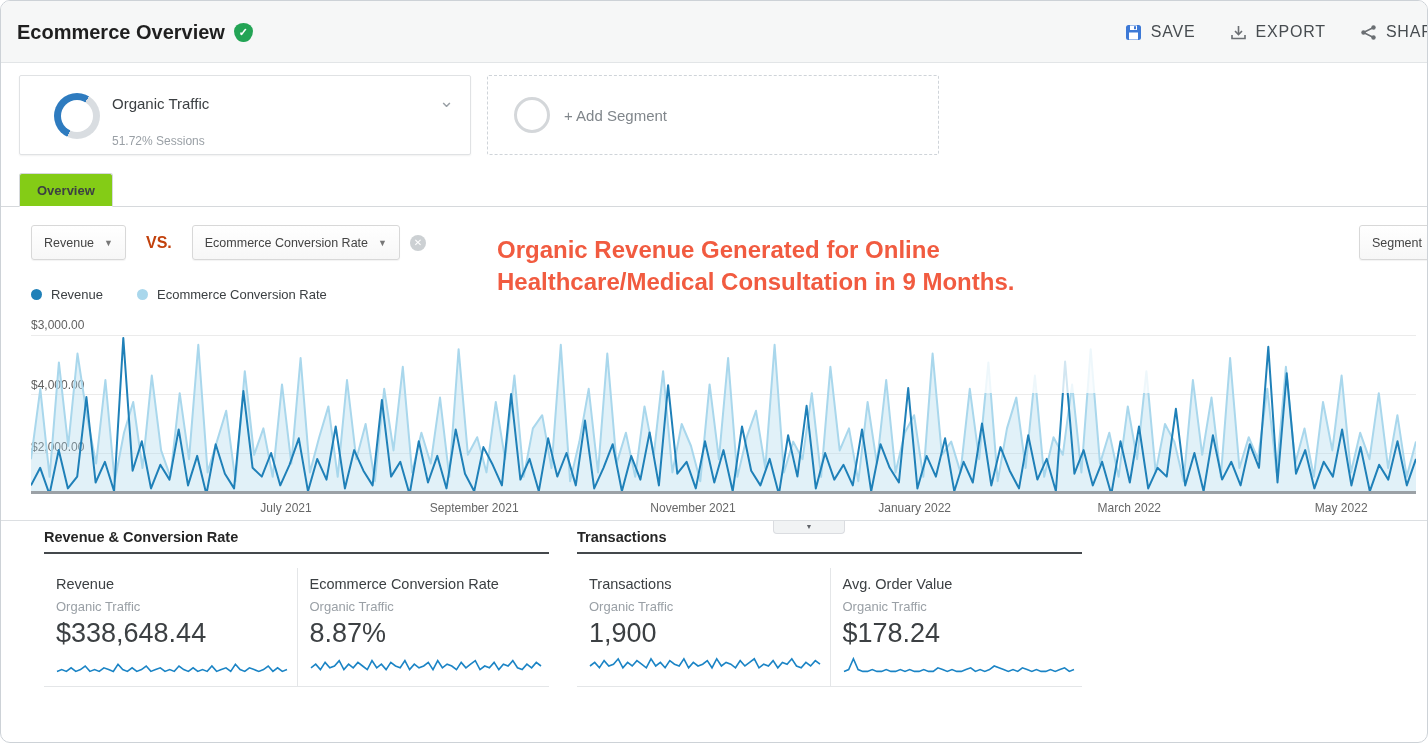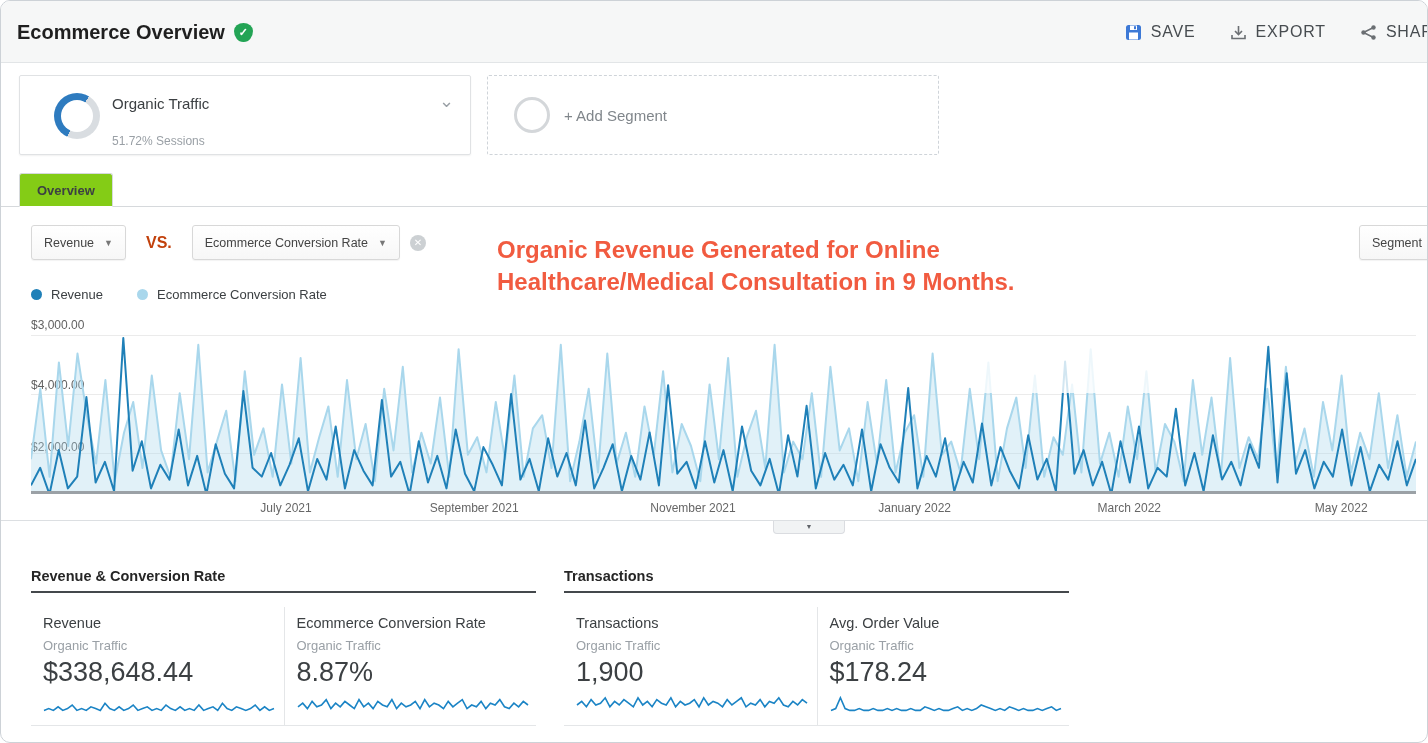--- a/index.html
+++ b/index.html
@@ -84,21 +84,21 @@
                  background: rgba(255,255,255,.8); }
   .xlabels { position: absolute; left: 0; top: 500px; width: 100%; height: 16px; }
   .xlabel { position: absolute; transform: translateX(-50%); font-size: 12px; color: #666; white-space: nowrap; }
   .chart-divider { position: absolute; left: 0; top: 519px; width: 100%; height: 1px; background: #dcdfe2; }
   .collapse-tab { position: absolute; left: 772px; top: 520px; width: 72px; height: 13px;
                   background: #f1f3f4; border: 1px solid #dadce0; border-top: none;
                   border-radius: 0 0 4px 4px; text-align: center; font-size: 7px; color: #5f6368;
                   line-height: 11px; cursor: pointer; }
 
   
-  .section { position: absolute; top: 567px; width: 505px; }
+  .section { position: absolute; top: 528px; width: 505px; margin-left: 13px; }
   .section-a { left: 30px; } .section-b { left: 563px; }
   .section-title { font-size: 14.5px; font-weight: bold; color: #262626; padding-bottom: 7px;
                    border-bottom: 2px solid #44484c; }
   .cards { display: flex; margin-top: 14px; border-bottom: 1px solid #e4e6e8; }
   .card { width: 50%; padding: 8px 14px 10px 12px; }
   .card + .card { border-left: 1px solid #e4e6e8; }
   .metric-name { font-size: 14.5px; color: #3c4043; }
   .metric-segment { font-size: 13px; color: #9aa0a6; margin-top: 7px; }
   .metric-value { font-size: 27px; color: #3c4043; margin-top: 4px; }
   .spark { display: block; margin-top: 7px; }

